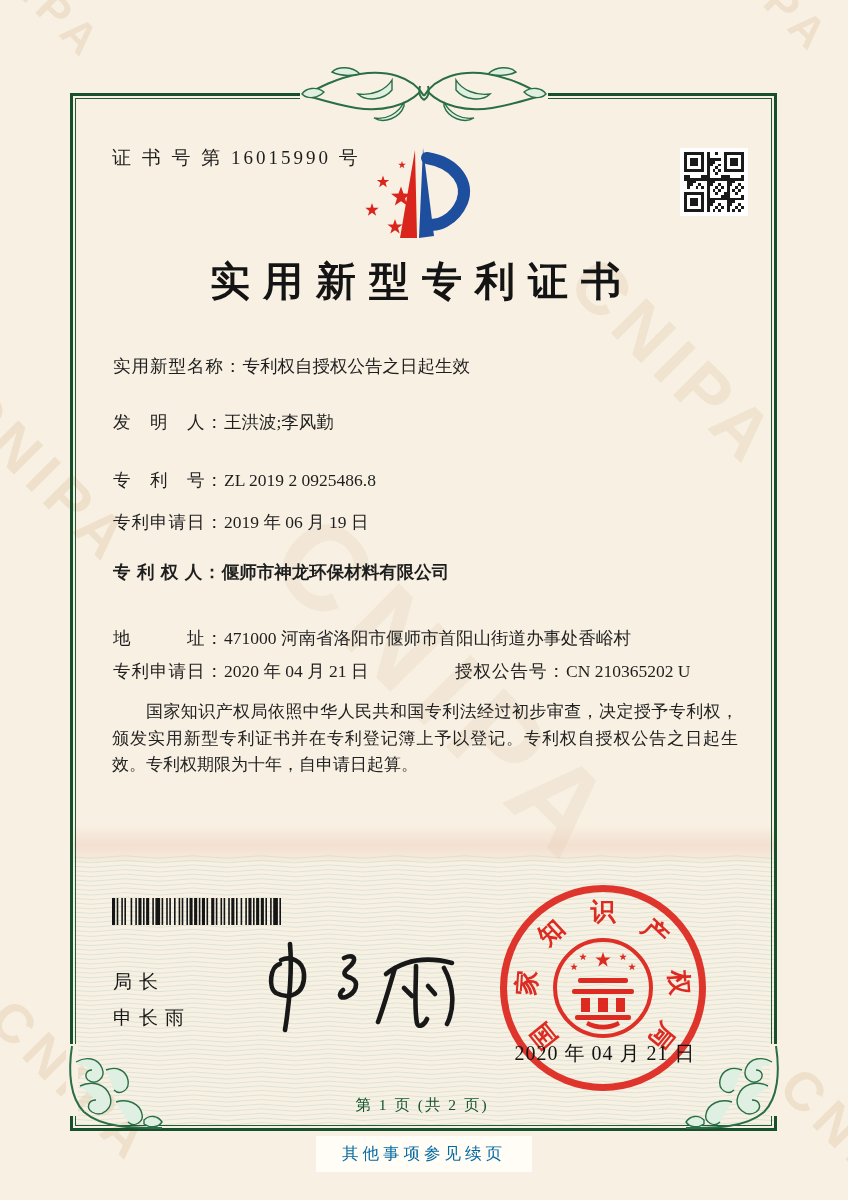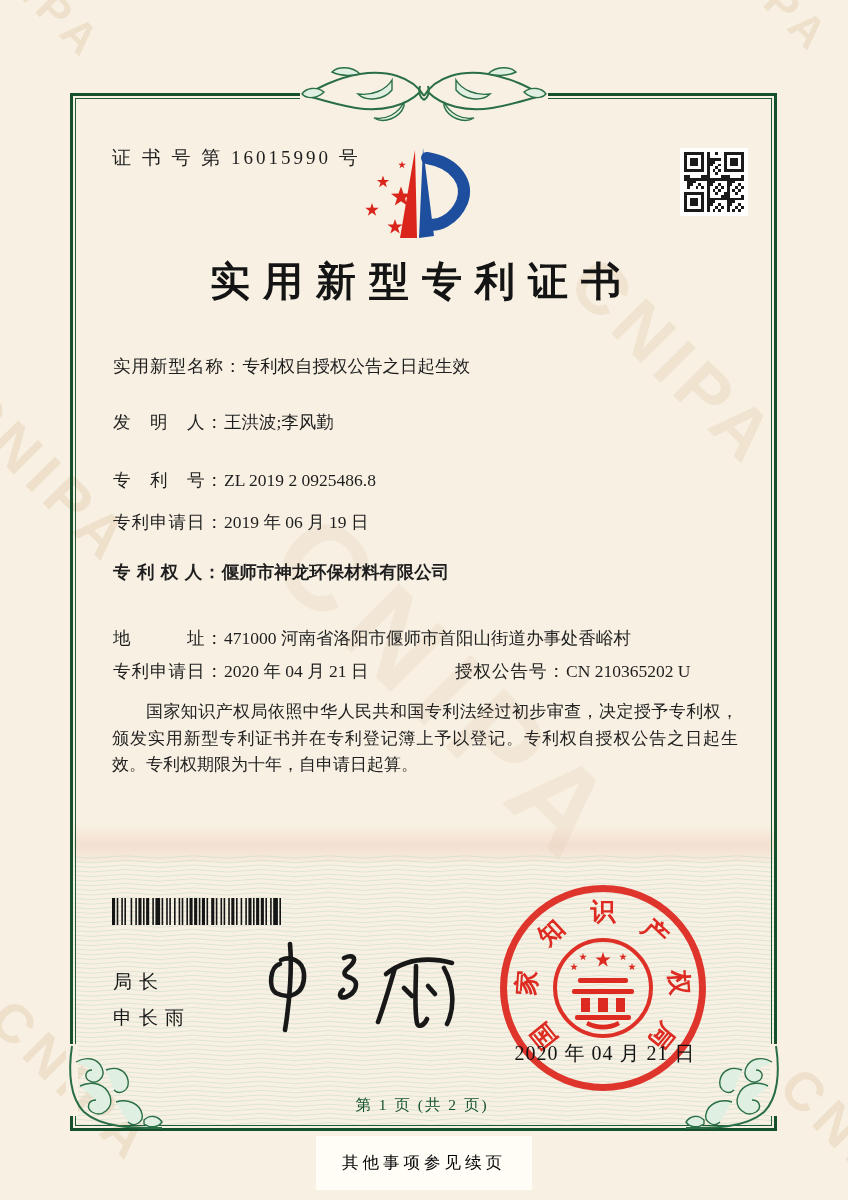--- a/index.html
+++ b/index.html
@@ -79,21 +79,21 @@
   .seal-date{
     position:absolute;left:455px;top:1040px;width:300px;text-align:center;z-index:7;
     font-size:20px;color:#131313;letter-spacing:1px;white-space:pre;
   }
   .page-footer{
     position:absolute;left:70px;top:1095px;width:704px;text-align:center;z-index:5;
     font-size:15.5px;color:#14532d;letter-spacing:2px;white-space:pre;
   }
   .cont-note{
     position:absolute;left:424px;top:1136px;transform:translateX(-50%);z-index:5;
-    background:#fffdf6;padding:16px 26px;font-size:16.5px;color:#000000;letter-spacing:4px;
+    background:#fffdf6;padding:7px 26px;font-size:16.5px;color:#0369a1;letter-spacing:4px;
   }
   
   .orn{position:absolute;z-index:4;}
   .orn path{stroke:#2a6e45;fill:none;stroke-width:2;}
   .orn .fil{fill:#dff0e2;stroke:#2a6e45;stroke-width:1.4;}
   .orn .mask{fill:#f8f1e3;stroke:none;}
 </style>
 </head>
 <body>
 

